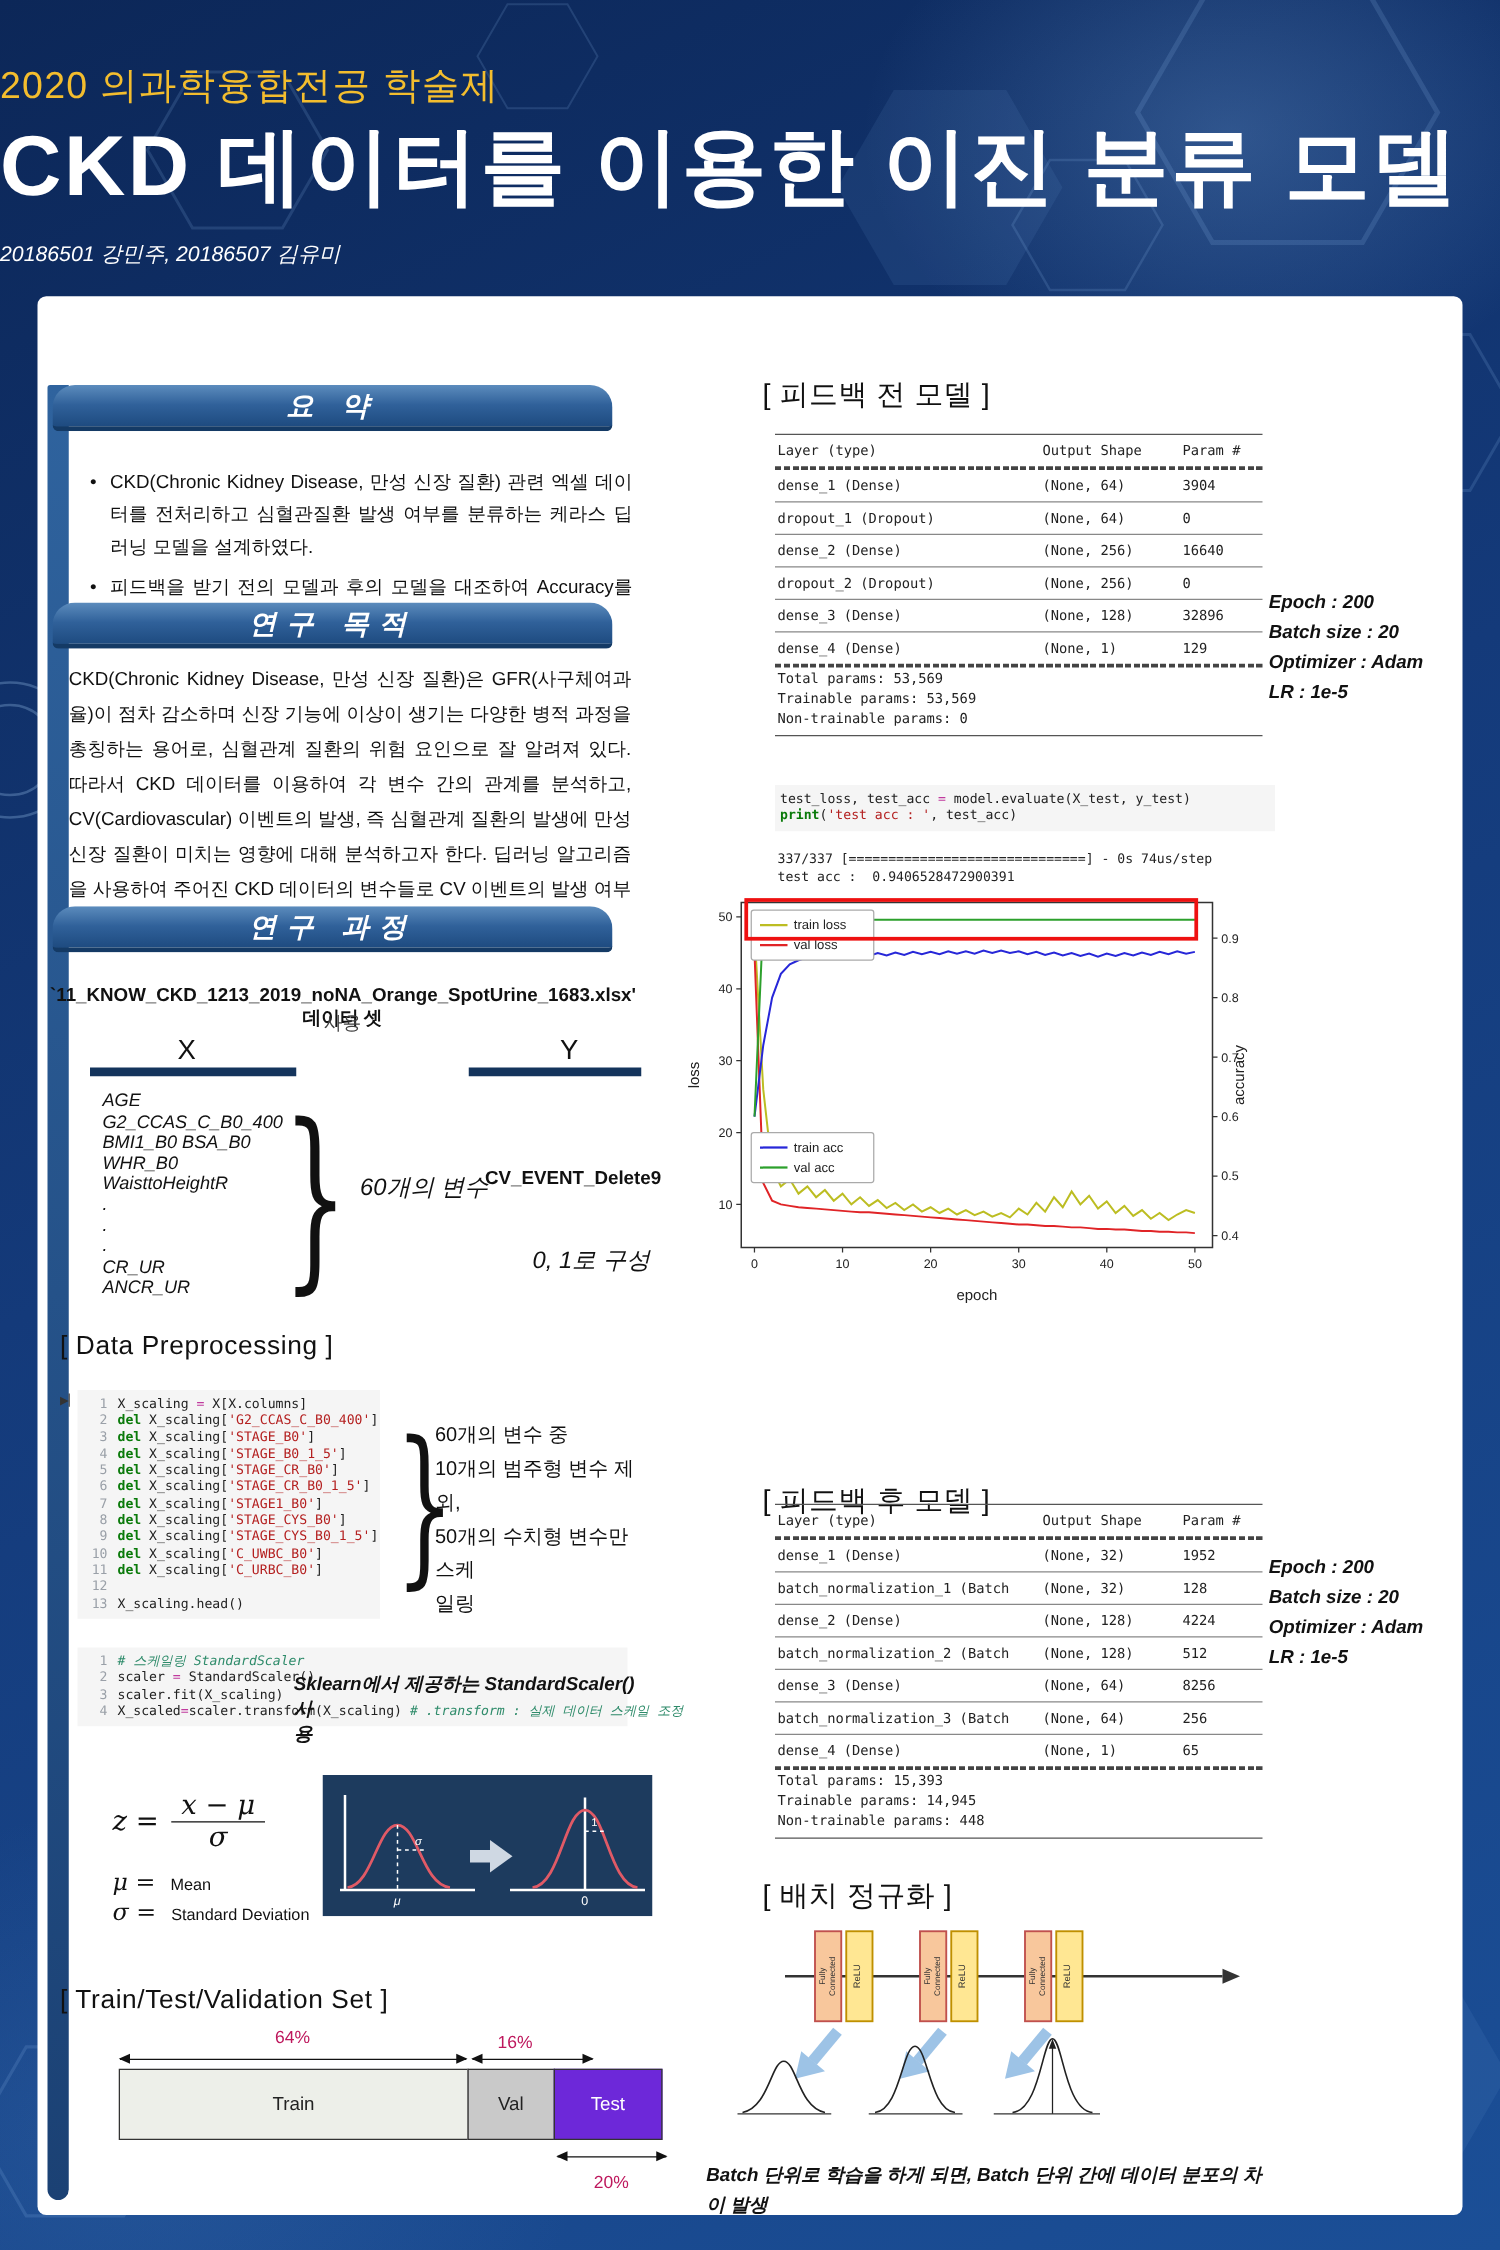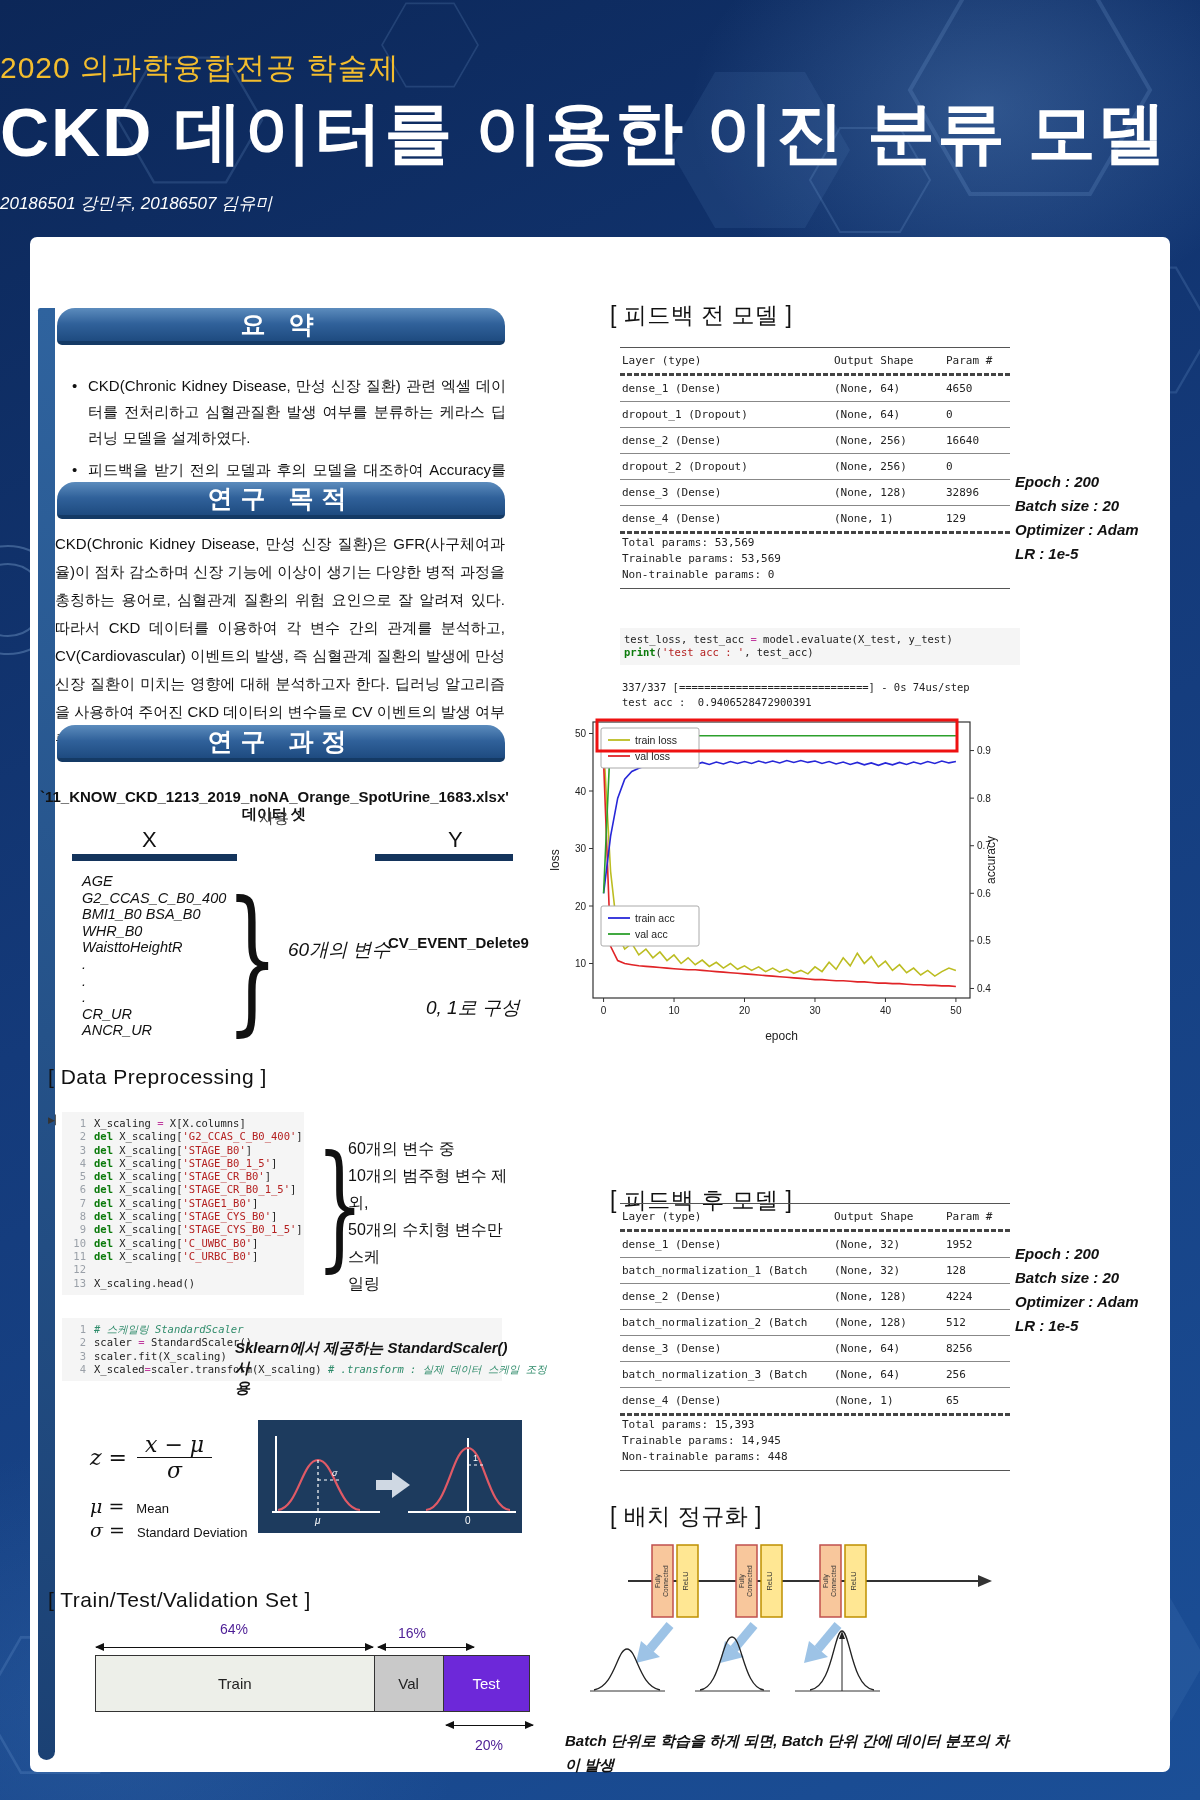--- a/index.html
+++ b/index.html
@@ -12,24 +12,24 @@
   .hexes{position:absolute;inset:0;}
   .hdr-sub{position:absolute;left:0;top:48px;width:1196px;font-size:30px;font-weight:normal;color:#f3bd2e;letter-spacing:1px;}
   .hdr-title{position:absolute;left:0;top:88px;width:1200px;font-size:68px;font-weight:bold;color:#fff;letter-spacing:2px;}
   .hdr-auth{position:absolute;left:0;top:192px;width:1200px;font-size:17px;font-style:italic;color:#fff;}
   
   .card{position:absolute;left:30px;top:237px;width:1140px;height:1535px;background:#fff;border-radius:7px;}
   .card *{box-sizing:border-box;}
   .abs{position:absolute;}
   .strip{position:absolute;left:8px;top:71px;width:17px;height:1452px;border-radius:3px 0 12px 12px;
          background:linear-gradient(180deg,#2f639e,#1b4174);}
-  .sec-bar{position:absolute;left:27px;width:448px;height:37px;border-radius:18px 18px 5px 5px;
+  .sec-bar{position:absolute;left:12px;width:448px;height:37px;border-radius:18px 18px 5px 5px;
            background:linear-gradient(180deg,#5c8cbd 0%,#30619a 48%,#1e4b80 100%);
-           border-bottom:4px solid #143a65;color:#fff;font-size:25px;font-weight:bold;letter-spacing:8px;
-           display:flex;align-items:center;justify-content:center;}
+           border-bottom:4px solid #143a65;color:#fff;font-size:22px;font-weight:bold;letter-spacing:8px;
+           display:flex;align-items:center;justify-content:center;font-style:italic;}
   .bullets{position:absolute;left:40px;top:136px;width:436px;font-size:15px;line-height:26px;text-align:justify;color:#111;}
   .bullet-item{position:relative;padding-left:18px;margin-bottom:6px;}
   .bullet-item::before{content:"\2022";position:absolute;left:2px;}
   .body-text{font-size:15px;line-height:28px;text-align:justify;color:#111;}
   .ds-line{position:absolute;left:10px;top:551px;width:468px;text-align:center;font-size:15px;font-weight:600;color:#111;}
   .ds-line2{position:absolute;left:10px;top:572px;width:468px;text-align:center;font-size:15px;font-weight:400;color:#404040;}
   .xy-title{font-size:22px;color:#111;}
   .xy-rule{position:absolute;height:7px;background:#14345c;}
   .varlist{position:absolute;left:52px;top:636px;font-size:14.5px;font-style:italic;line-height:16.6px;color:#111;}
   .brace{position:absolute;font-family:"DejaVu Serif",serif;font-weight:200;color:#111;transform-origin:left top;}
@@ -49,21 +49,21 @@
   .frml{position:absolute;left:60px;top:1195px;font-family:"DejaVu Serif",serif;font-style:italic;font-size:22px;color:#111;display:flex;align-items:center;}
   .frac{display:inline-flex;flex-direction:column;align-items:center;margin-left:10px;}
   .frac .num{padding:0 8px;border-bottom:1.6px solid #111;}
   .gr-line{position:absolute;left:60px;font-family:"DejaVu Serif",serif;font-style:italic;font-size:19px;color:#111;}
   .gr-line .lat{font-family:"Liberation Sans",sans-serif;font-style:normal;font-size:13px;margin-left:6px;}
   
   .darrow{position:absolute;border-top:1.6px solid #111;}
   .darrow::before,.darrow::after{content:"";position:absolute;top:-5.3px;width:0;height:0;border-top:4.6px solid transparent;border-bottom:4.6px solid transparent;}
   .darrow::before{left:-1px;border-right:9px solid #111;}
   .darrow::after{right:-1px;border-left:9px solid #111;}
-  .split-label{position:absolute;font-size:14px;color:#4c1d95;}
+  .split-label{position:absolute;font-size:14px;color:#be185d;}
   .split-bar{position:absolute;left:66px;top:1418px;width:437px;height:57px;display:flex;}
   .split-seg{height:100%;border:1.2px solid #333;margin-left:-1px;display:flex;align-items:center;justify-content:center;font-size:15px;}
   
   .ktable{position:absolute;width:390px;font-family:"DejaVu Sans Mono",monospace;font-size:11px;color:#222;}
   .krow{display:flex;white-space:nowrap;padding:6px 0 6px 2px;}
   .kc0{width:212px;overflow:visible;}
   .kc1{width:112px;}
   .kc2{flex:1;}
   .sep-top{border-top:1px solid #555;}
   .sep-thin{border-top:1px solid #888;}
@@ -233,21 +233,21 @@
         <div class="sep-top"></div>
         <div class="krow">
           <span class="kc0">Layer (type)</span>
           <span class="kc1">Output Shape</span>
           <span class="kc2">Param #</span>
         </div>
         <div class="sep-dbl"></div>
         <div class="krow">
           <span class="kc0">dense_1 (Dense)</span>
           <span class="kc1">(None, 64)</span>
-          <span class="kc2">4650</span>
+          <span class="kc2">3904</span>
         </div>
         <div class="sep-thin"></div>
         <div class="krow">
           <span class="kc0">dropout_1 (Dropout)</span>
           <span class="kc1">(None, 64)</span>
           <span class="kc2">0</span>
         </div>
         <div class="sep-thin"></div>
         <div class="krow">
           <span class="kc0">dense_2 (Dense)</span>

